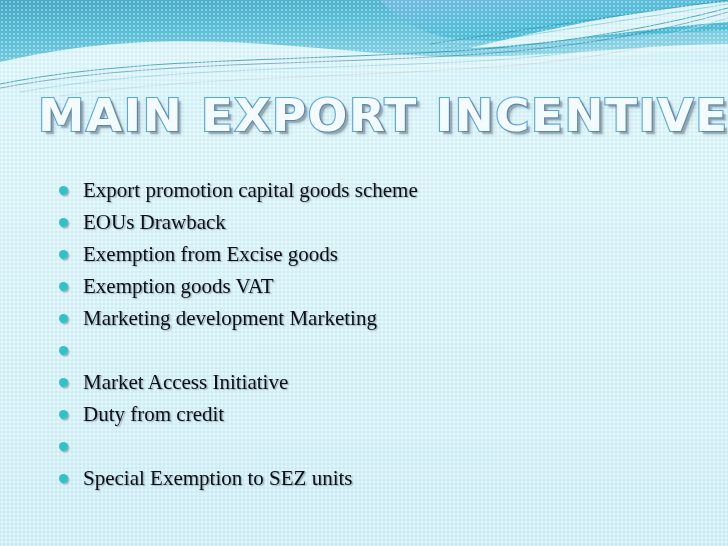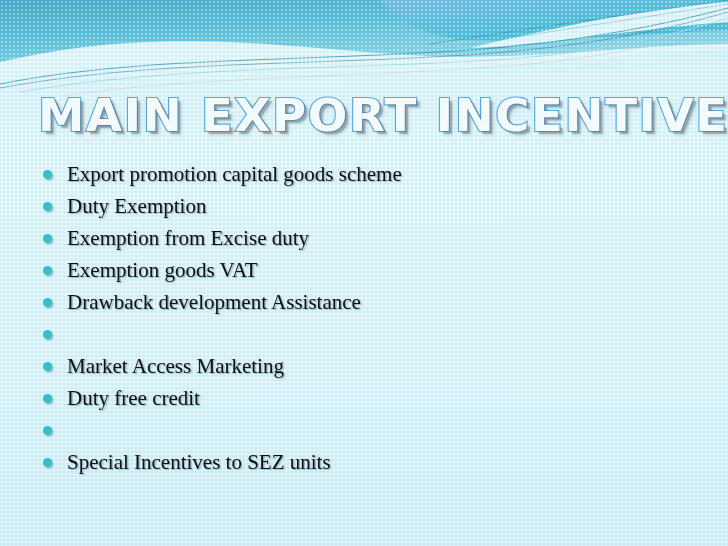--- a/index.html
+++ b/index.html
@@ -77,21 +77,21 @@
     transform: scaleX(1.06);
     transform-origin: left center;
   }
 
   
   .bullet-list {
     position: absolute;
     left: 36px;
     top: 158px;
     width: 650px;
-    margin: 0;
+    margin: 16px;
     padding: 0;
     list-style: none;
   }
 
   .bullet-item {
     position: relative;
     height: 32px;
     line-height: 32px;
     padding-left: 31px;
     font-size: 21px;
@@ -165,47 +165,47 @@
     <h1 class="slide-title">MAIN EXPORT INCENTIVES</h1>
   </div>
 
   <ul class="bullet-list">
     <li class="bullet-item">
       <span class="bullet-dot"></span>
       <span class="bullet-text">Export promotion capital goods scheme</span>
     </li>
     <li class="bullet-item">
       <span class="bullet-dot"></span>
-      <span class="bullet-text">Duty Exemption</span>
-    </li>
-    <li class="bullet-item">
-      <span class="bullet-dot"></span>
-      <span class="bullet-text">Exemption from Excise duty</span>
+      <span class="bullet-text">EOUs Drawback</span>
+    </li>
+    <li class="bullet-item">
+      <span class="bullet-dot"></span>
+      <span class="bullet-text">Exemption from Excise goods</span>
     </li>
     <li class="bullet-item">
       <span class="bullet-dot"></span>
       <span class="bullet-text">Exemption goods VAT</span>
     </li>
     <li class="bullet-item">
       <span class="bullet-dot"></span>
-      <span class="bullet-text">Drawback development Assistance</span>
-    </li>
-    <li class="bullet-item">
-      <span class="bullet-dot"></span>
-    </li>
-    <li class="bullet-item">
-      <span class="bullet-dot"></span>
-      <span class="bullet-text">Market Access Marketing</span>
-    </li>
-    <li class="bullet-item">
-      <span class="bullet-dot"></span>
-      <span class="bullet-text">Duty free credit</span>
-    </li>
-    <li class="bullet-item">
-      <span class="bullet-dot"></span>
-    </li>
-    <li class="bullet-item">
-      <span class="bullet-dot"></span>
-      <span class="bullet-text">Special Incentives to SEZ units</span>
+      <span class="bullet-text">Marketing development Marketing</span>
+    </li>
+    <li class="bullet-item">
+      <span class="bullet-dot"></span>
+    </li>
+    <li class="bullet-item">
+      <span class="bullet-dot"></span>
+      <span class="bullet-text">Market Access Initiative</span>
+    </li>
+    <li class="bullet-item">
+      <span class="bullet-dot"></span>
+      <span class="bullet-text">Duty from credit</span>
+    </li>
+    <li class="bullet-item">
+      <span class="bullet-dot"></span>
+    </li>
+    <li class="bullet-item">
+      <span class="bullet-dot"></span>
+      <span class="bullet-text">Special Exemption to SEZ units</span>
     </li>
   </ul>
 
 </div>
 
 </body></html>

